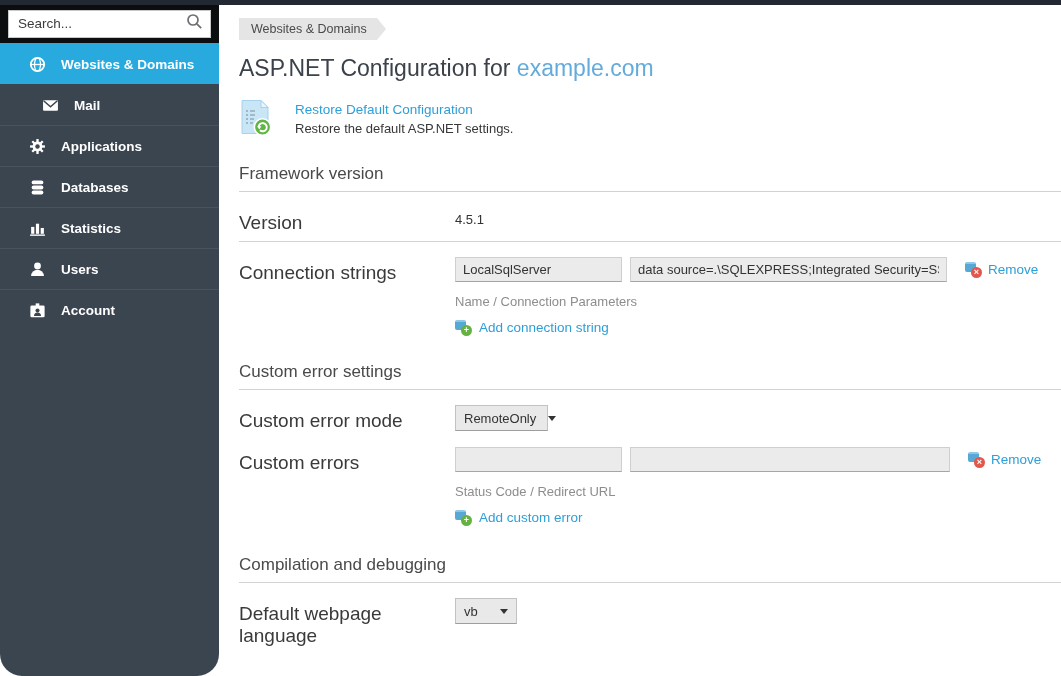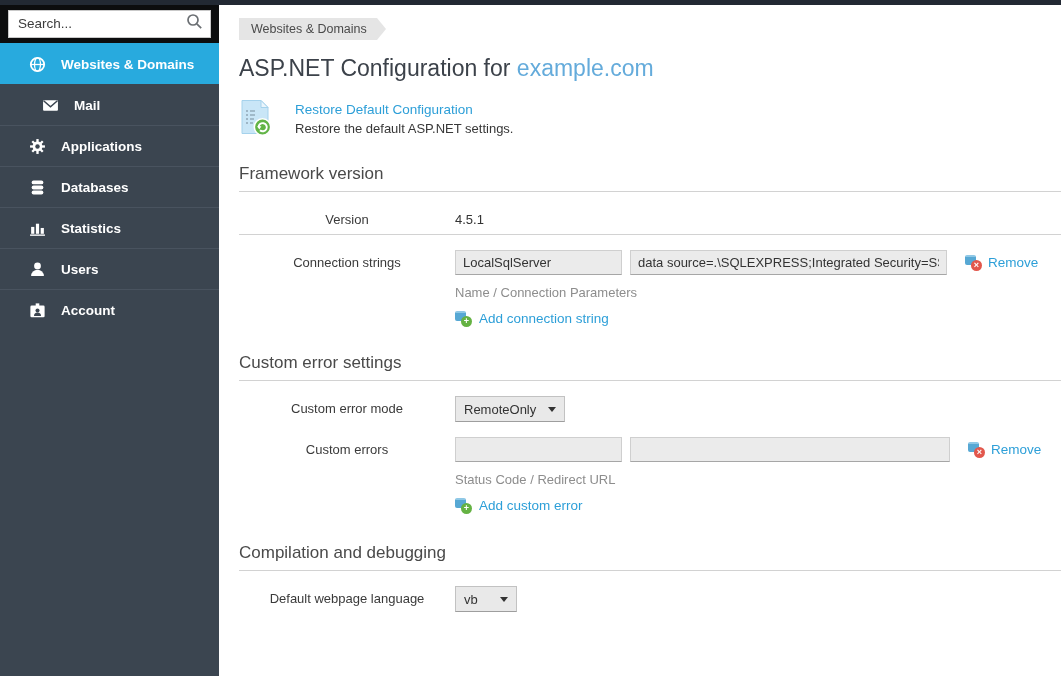--- a/index.html
+++ b/index.html
@@ -6,21 +6,21 @@
   html,body { margin:0; padding:0; }
   body {
     width:1061px; height:676px; overflow:hidden; position:relative;
     font-family:"Liberation Sans","DejaVu Sans",sans-serif;
     background:#ffffff; color:#383838;
   }
   
   .topbar { position:absolute; top:0; left:0; width:1061px; height:5px; background:#222933; z-index:30; }
 
   
-  .sidebar { position:absolute; top:0; left:0; width:219px; height:676px; background:#3b4550; z-index:20; }
+  .sidebar { position:absolute; top:0; left:0; width:219px; height:676px; background:#3b4550; z-index:20;border-radius:22px; }
   .search-wrap {
     height:43px; background:#0c0d0e; display:flex; align-items:center;
     padding:7px 8px 3px 8px; position:relative;
   }
   .search-input {
     width:100%; height:28px; background:#fff; border:1px solid #c9c9c9;
     font:13.5px "Liberation Sans","DejaVu Sans",sans-serif; color:#333;
     padding:0 30px 0 9px; outline:none;
   }
   .search-input::placeholder { color:#3c3c3c; opacity:1; }
@@ -54,42 +54,42 @@
   .tool-icon { width:34px; height:38px; flex:0 0 34px; }
   .tool-texts { padding-top:1px; }
   a.link { color:#2d9fd8; text-decoration:none; font-size:13.5px; cursor:pointer; }
   .tool-desc { font-size:13px; color:#383838; margin-top:3px; }
 
   h2.section { margin:27px 0 0 0; font-size:17px; font-weight:400; color:#4a4a4a; }
   h2.section.gap-lg { margin-top:30px; }
   hr.rule { border:0; border-top:1px solid #d2d2d2; margin:7px 0 0 0; }
 
   .form-row { display:flex; align-items:flex-start; margin-top:15px; }
-  .form-label { width:216px; flex:0 0 216px; font-size:13px; color:#3a3a3a; padding-top:5px;text-align:center; }
+  .form-label { width:216px; flex:0 0 216px; font-size:19px; color:#3a3a3a; padding-top:5px; }
   .form-value { font-size:13px; color:#333; padding-top:5px; }
 
   .tbox {
     height:25px; background:#ebebeb; border:1px solid #cfcfcf; border-bottom-color:#a6a6a6;
     font:13px "Liberation Sans","DejaVu Sans",sans-serif; color:#333; padding:0 7px; outline:none;
   }
   .w-name { width:167px; }
   .w-params { width:317px; margin-left:8px; }
   .w-status { width:167px; }
   .w-url { width:320px; margin-left:8px; }
 
   .select {
     display:inline-flex; align-items:center; justify-content:space-between;
     height:26px; background:#e9e9e9; border:1px solid #c2c2c2; border-bottom-color:#9e9e9e;
     font-size:13px; color:#333; padding:0 8px; cursor:pointer;
   }
   .select .caret {
     width:0; height:0; margin-left:12px;
     border-left:4px solid transparent; border-right:4px solid transparent; border-top:5px solid #333;
   }
-  .sel-mode { width:110px; }
+  .sel-mode { width:93px; }
   .sel-lang { width:62px; }
 
   .row-action { display:flex; align-items:center; gap:6px; margin-left:18px; padding-top:5px; }
   .indented { margin-left:216px; }
   .caption { font-size:13px; color:#8d8d8d; margin-top:10px; }
   .add-row { display:flex; align-items:center; gap:7px; margin-top:11px; }
 
   .mini-icon { position:relative; width:17px; height:15px; display:inline-block; }
   .mini-icon .sq { position:absolute; left:0; top:0; width:11px; height:10px; background:#57a8d4; border-radius:2px; border-top:2px solid #8fc8e6; }
   .mini-icon .badge {

